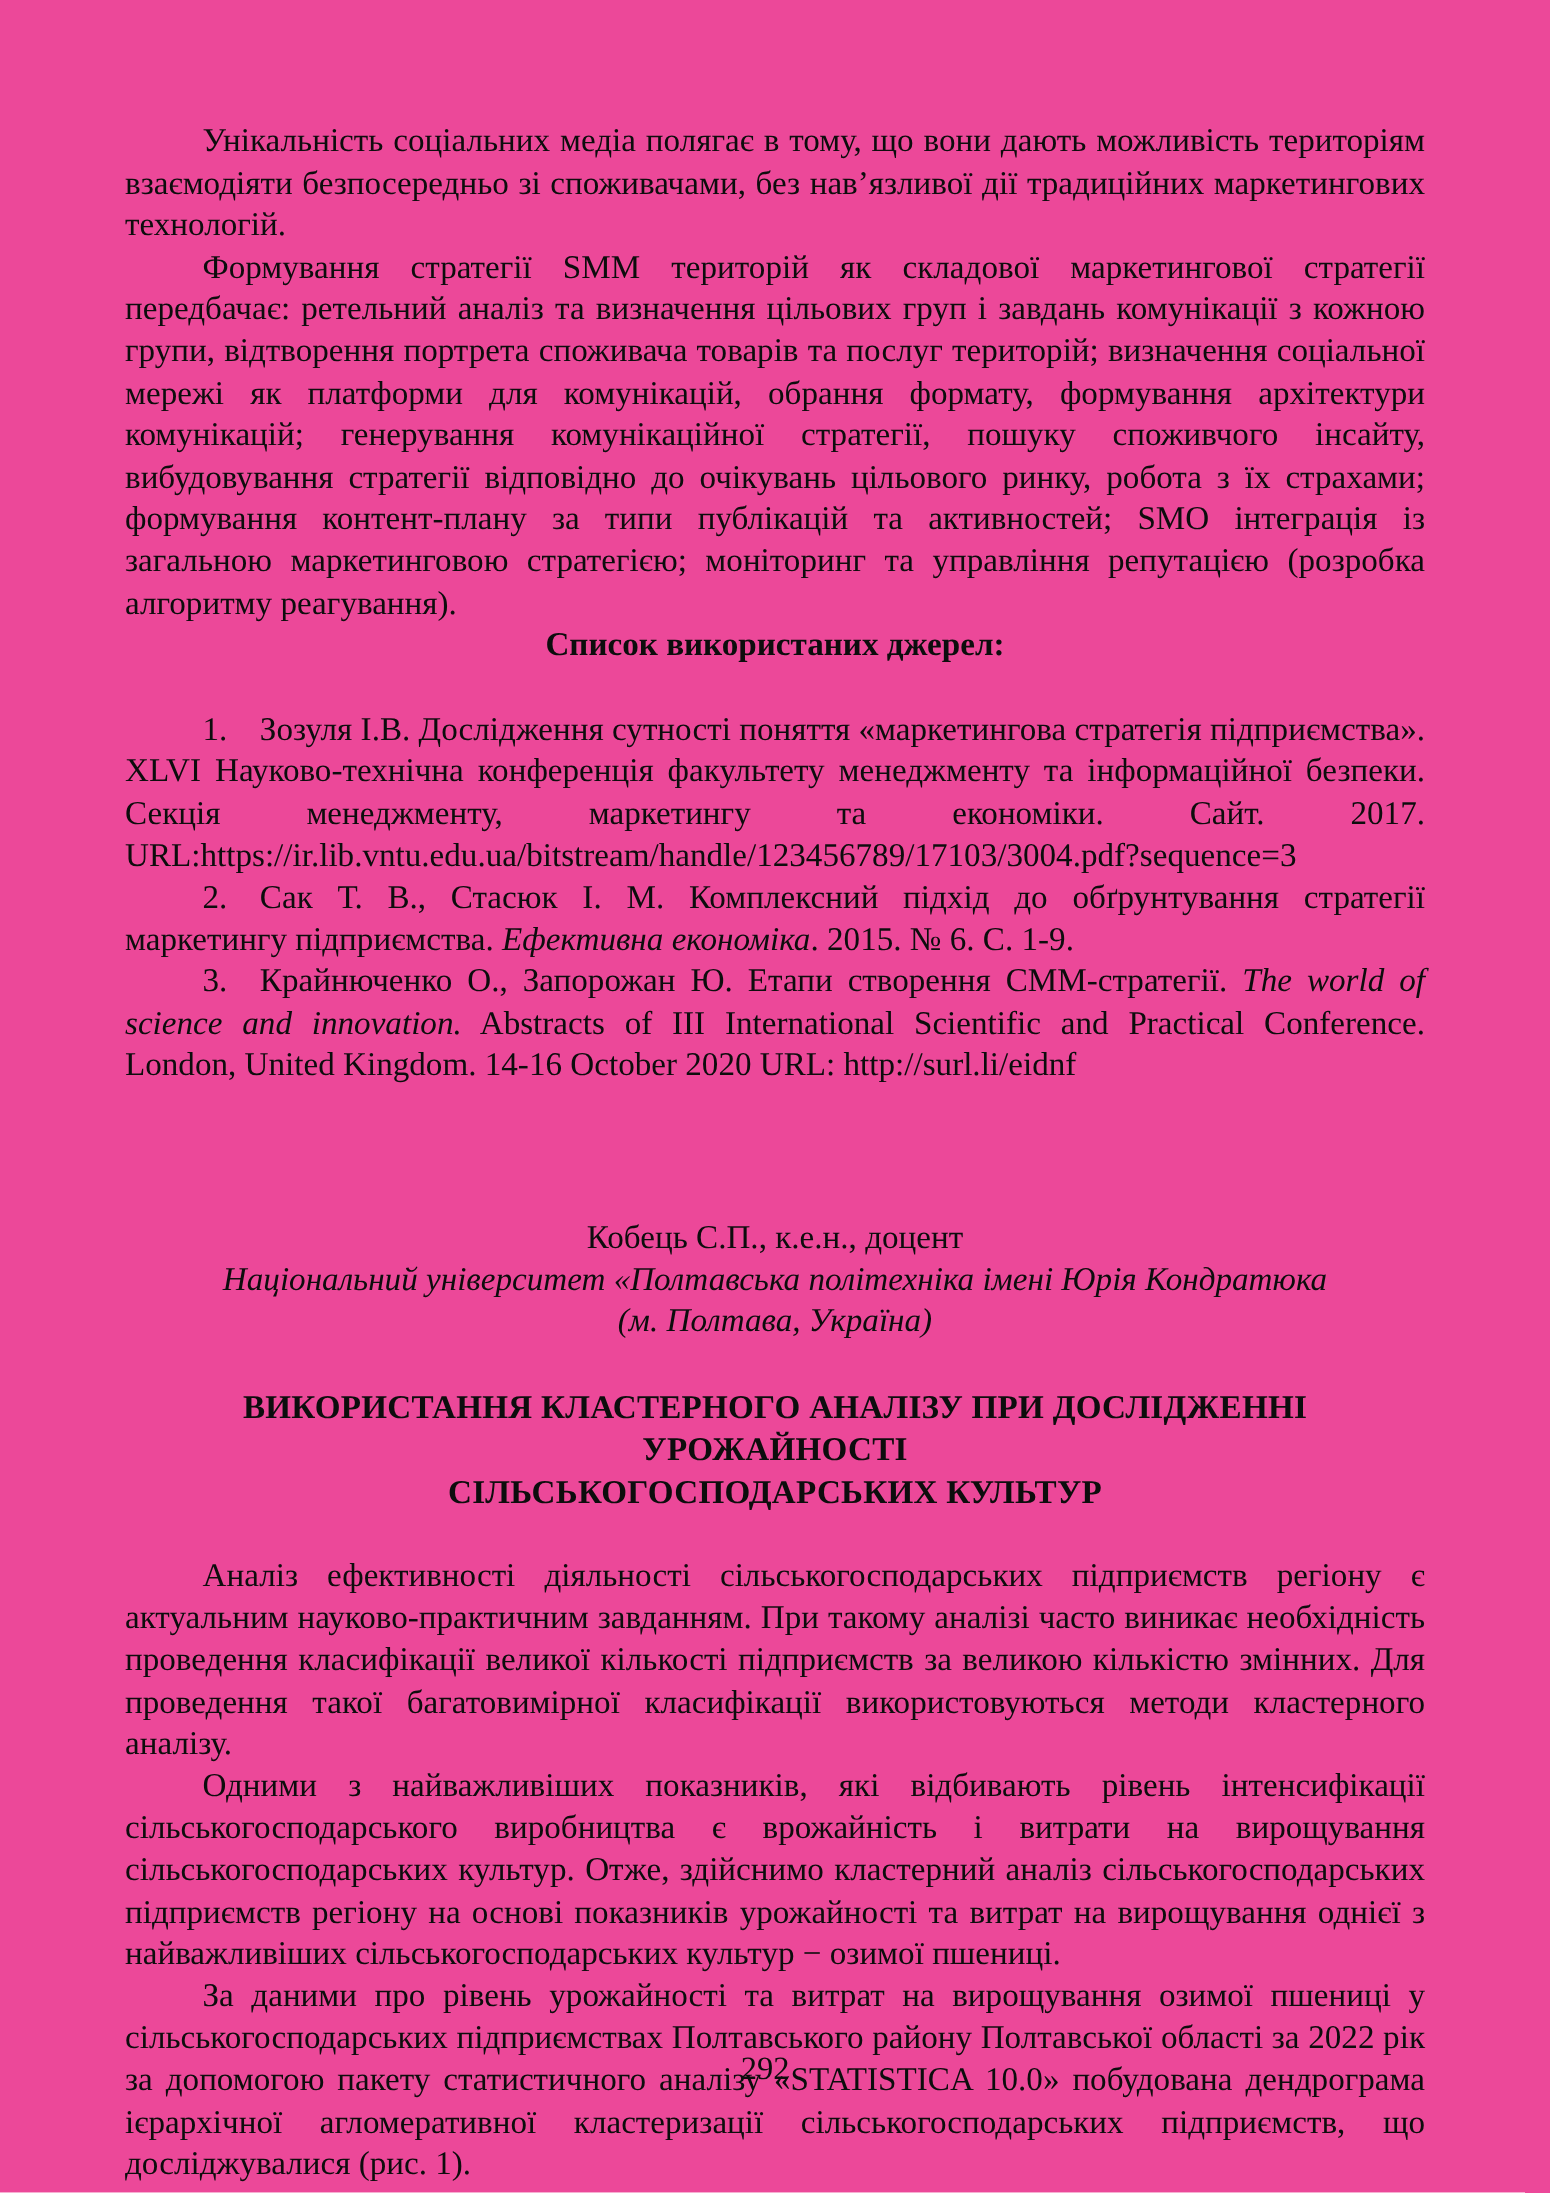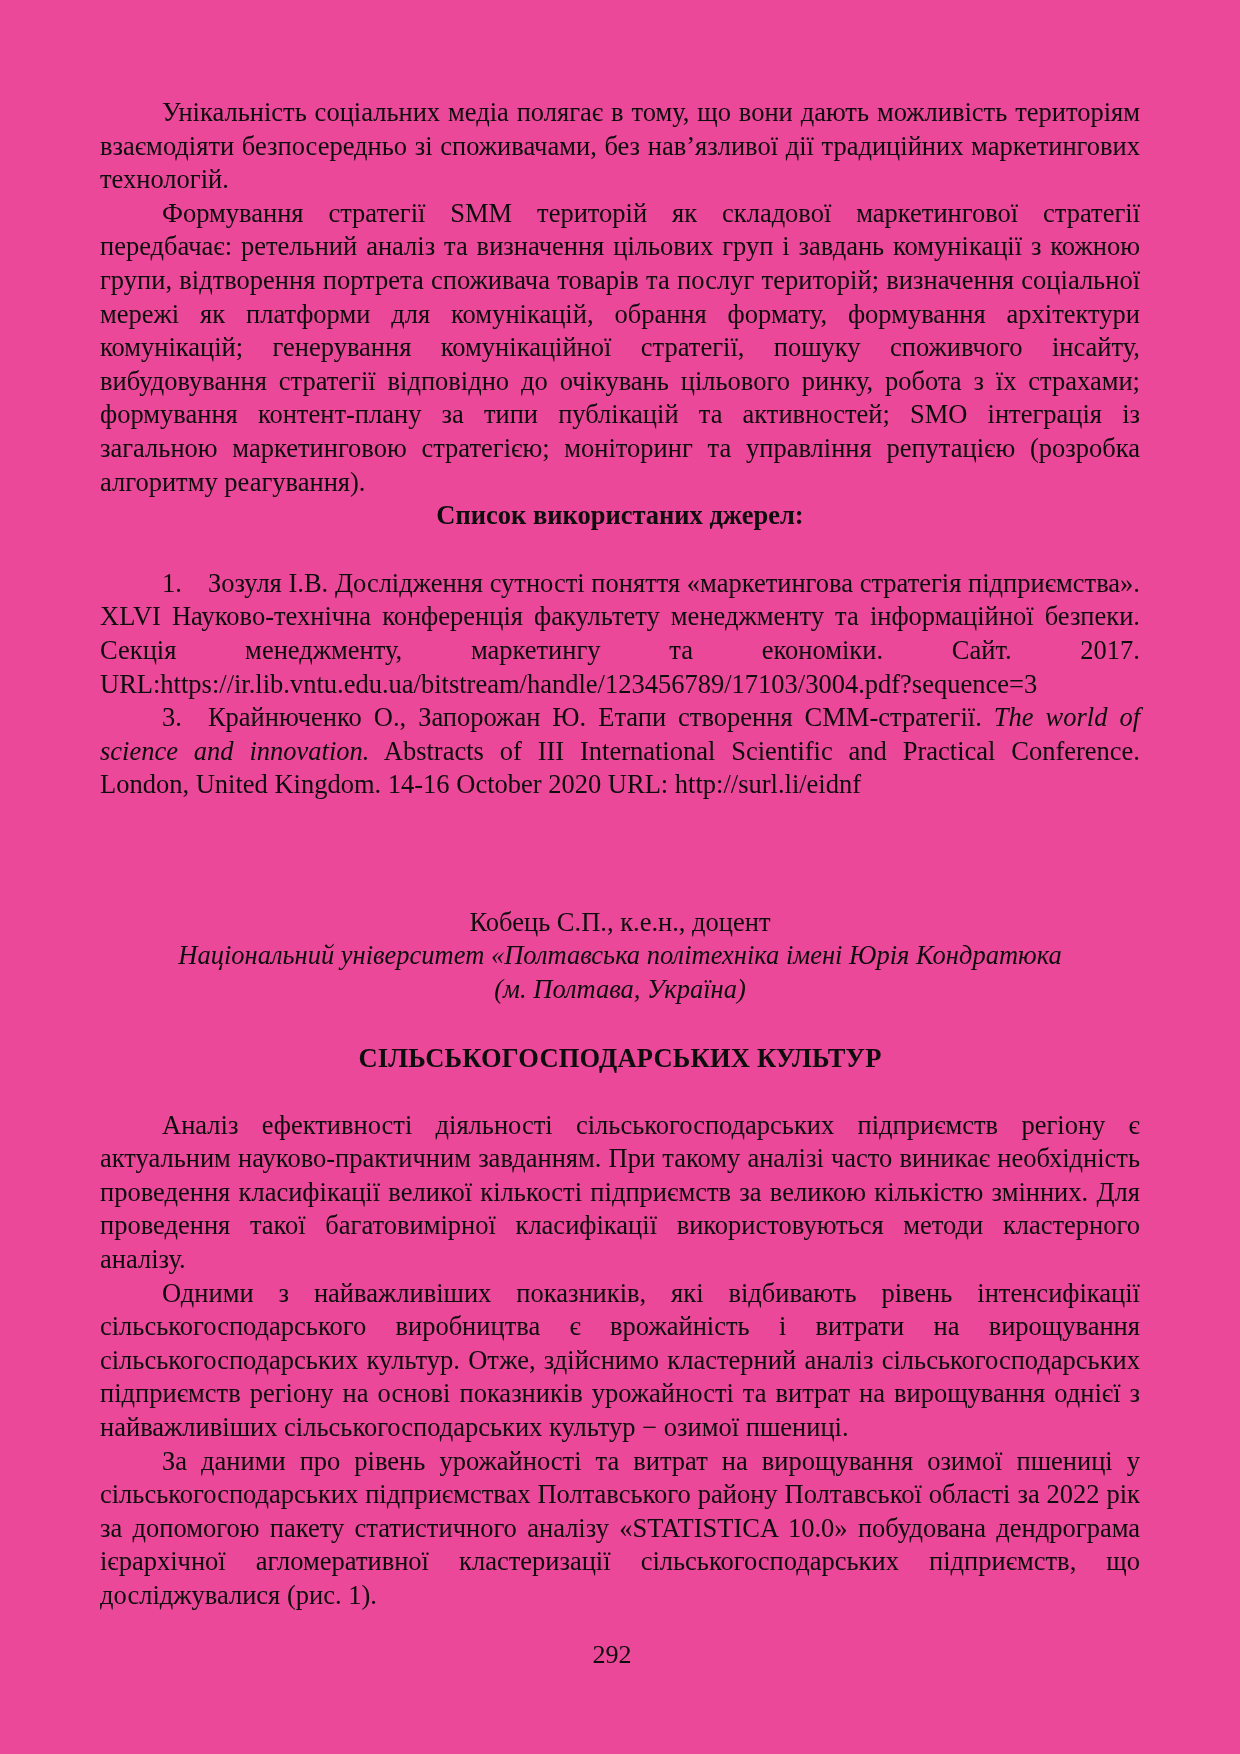--- a/index.html
+++ b/index.html
@@ -104,34 +104,36 @@
 
     <p class="body">Формування стратегії SMM територій як складової маркетингової стратегії передбачає: ретельний аналіз та визначення цільових груп і завдань комунікації з кожною групи, відтворення портрета споживача товарів та послуг територій; визначення соціальної мережі як платформи для комунікацій, обрання формату, формування архітектури комунікацій; генерування комунікаційної стратегії, пошуку споживчого інсайту, вибудовування стратегії відповідно до очікувань цільового ринку, робота з їх страхами; формування контент-плану за типи публікацій та активностей; SMO інтеграція із загальною маркетинговою стратегією; моніторинг та управління репутацією (розробка алгоритму реагування).</p>
 
 
     <p class="heading-sources">Список використаних джерел:</p>
 
     <div class="gap-md"></div>
 
     <p class="ref"><span>1.</span><span class="num-gap"></span><span>Зозуля І.В. Дослідження сутності поняття «маркетингова стратегія підприємства». XLVI Науково-технічна конференція факультету менеджменту та інформаційної безпеки. Секція менеджменту, маркетингу та економіки. Сайт. 2017. URL:https://ir.lib.vntu.edu.ua/bitstream/handle/123456789/17103/3004.pdf?sequence=3</span></p>
 
+    <p class="ref"><span>2.</span><span class="num-gap"></span><span>Сак Т. В., Стасюк І. М. Комплексний підхід до обґрунтування стратегії маркетингу підприємства. </span><span class="italic">Ефективна економіка</span><span>. 2015. № 6. С. 1-9.</span></p>
 
     <p class="ref"><span>3.</span><span class="num-gap"></span><span>Крайнюченко О., Запорожан Ю. Етапи створення СММ-стратегії. </span><span class="italic">The world of science and innovation.</span><span> Abstracts of III International Scientific and Practical Conference. London, United Kingdom. 14-16 October 2020 URL: http://surl.li/eidnf</span></p>
 
     <div class="gap-xl"></div>
 
 
     <p class="author-line">Кобець С.П., к.е.н., доцент</p>
 
     <p class="affil-line">Національний університет «Полтавська політехніка імені Юрія Кондратюка</p>
 
     <p class="affil-line">(м. Полтава, Україна)</p>
 
     <div class="gap-md"></div>
 
+    <p class="article-title">ВИКОРИСТАННЯ КЛАСТЕРНОГО АНАЛІЗУ ПРИ ДОСЛІДЖЕННІ УРОЖАЙНОСТІ</p>
     <p class="article-title">СІЛЬСЬКОГОСПОДАРСЬКИХ КУЛЬТУР</p>
 
     <div class="gap-md"></div>
 
     <p class="body">Аналіз ефективності діяльності сільськогосподарських підприємств регіону є актуальним науково-практичним завданням. При такому аналізі часто виникає необхідність проведення класифікації великої кількості підприємств за великою кількістю змінних. Для проведення такої багатовимірної класифікації використовуються методи кластерного аналізу.</p>
 
     <p class="body">Одними з найважливіших показників, які відбивають рівень інтенсифікації сільськогосподарського виробництва є врожайність і витрати на вирощування сільськогосподарських культур. Отже, здійснимо кластерний аналіз сільськогосподарських підприємств регіону на основі показників урожайності та витрат на вирощування однієї з найважливіших сільськогосподарських культур − озимої пшениці.</p>
 
     <p class="body">За даними про рівень урожайності та витрат на вирощування озимої пшениці у сільськогосподарських підприємствах Полтавського району Полтавської області за 2022 рік за допомогою пакету статистичного аналізу «STATISTICA 10.0» побудована дендрограма ієрархічної агломеративної кластеризації сільськогосподарських підприємств, що досліджувалися (рис. 1).</p>
 

